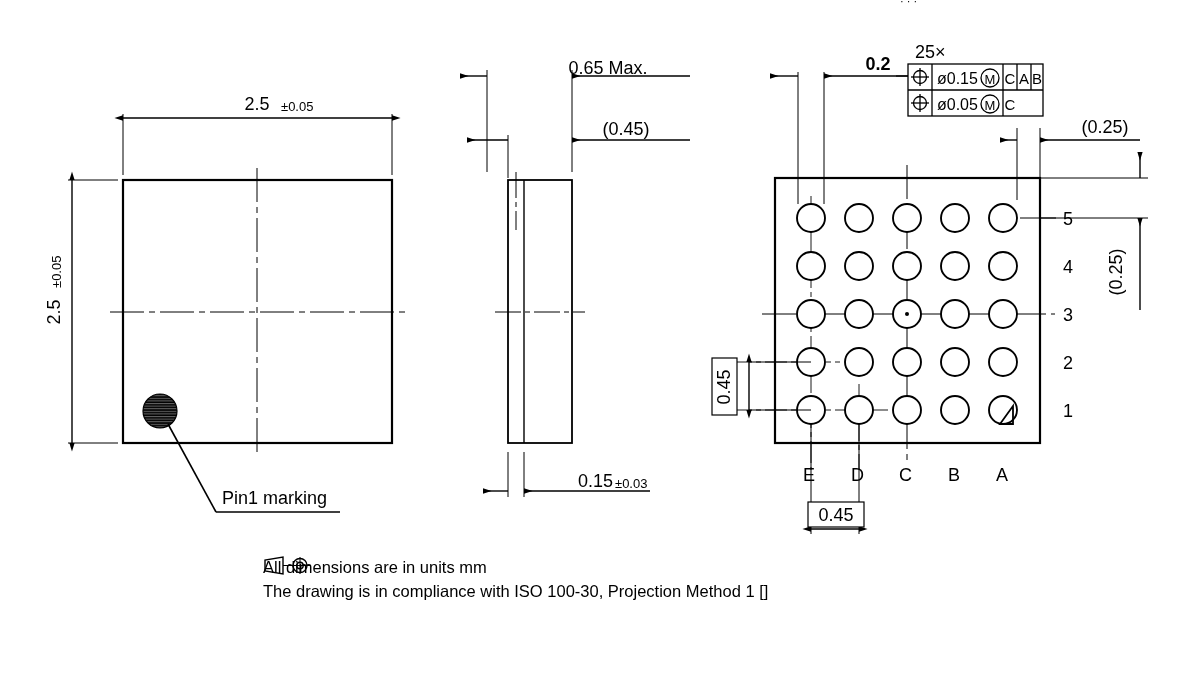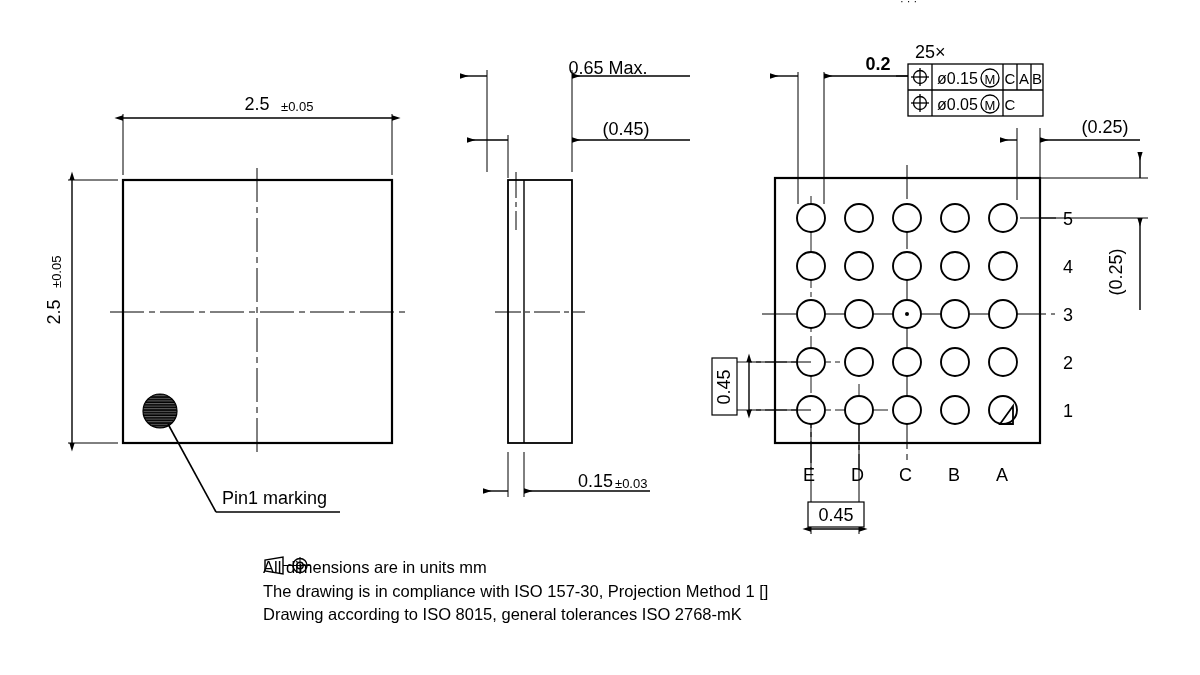--- a/index.html
+++ b/index.html
@@ -237,24 +237,23 @@
 
     <line x1="1040" y1="218" x2="1056" y2="218" stroke="#000" stroke-width="1"></line>
   </g>
 
   <text class="txt" x="900" y="5" font-size="11" fill="#f2f2f2">· · ·</text>
 </svg>
 
 <div class="notes">
   <div>All dimensions are in units mm</div>
   <div>
-    <span>The drawing is in compliance with ISO 157-30, Projection Method 1 [</span><span class="symwrap"><svg width="52" height="19" viewBox="0 0 52 19">
+    <span>The drawing is in compliance with ISO 100-30, Projection Method 1 [</span><span class="symwrap"><svg width="52" height="19" viewBox="0 0 52 19">
             <path d="M2,4 L2,15 L20,18 L20,1 z" fill="none" stroke="#000" stroke-width="1.4"></path>
             <line x1="20" y1="9.5" x2="48" y2="9.5" stroke="#000" stroke-width="1"></line>
             <line x1="37" y1="1" x2="37" y2="18" stroke="#000" stroke-width="1"></line>
             <circle cx="37" cy="9.5" r="7" fill="none" stroke="#000" stroke-width="1.4"></circle>
             <circle cx="37" cy="9.5" r="3.2" fill="none" stroke="#000" stroke-width="1.4"></circle>
           </svg></span><span>]</span>
   </div>
-  <div>Drawing according to ISO 8015, general tolerances ISO 2768-mK</div>
 </div>
 
 </div>
 
 </body></html>

